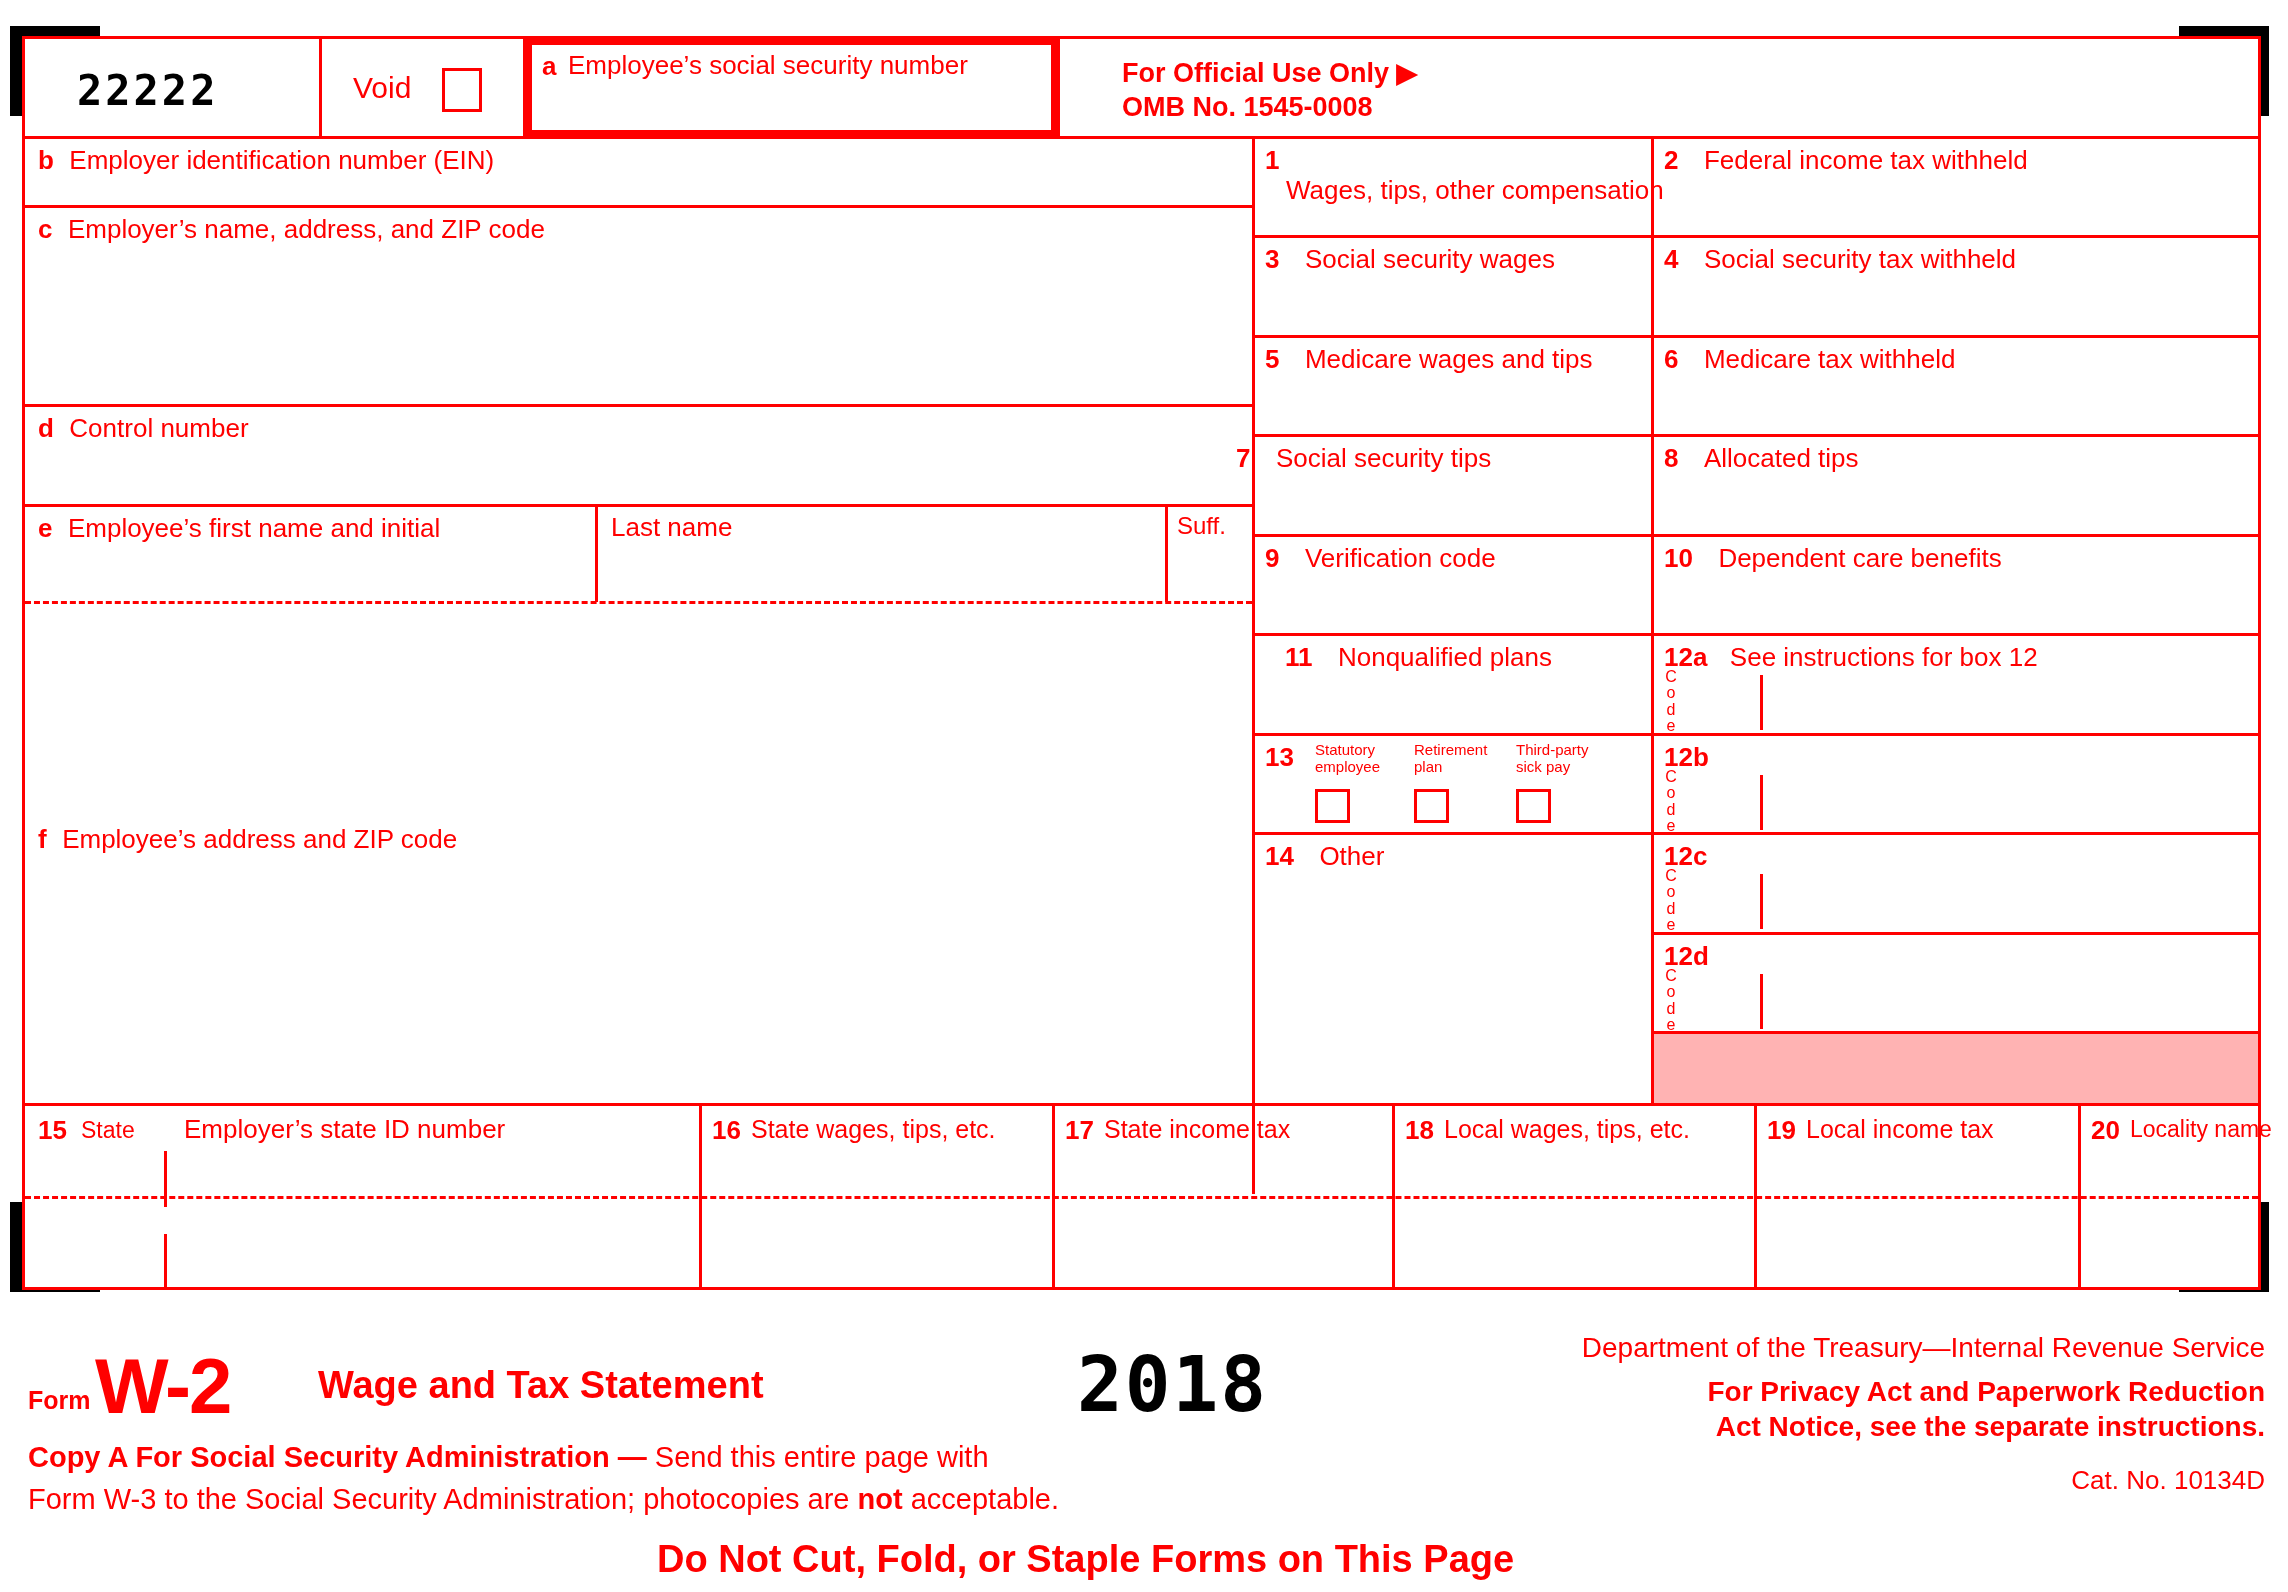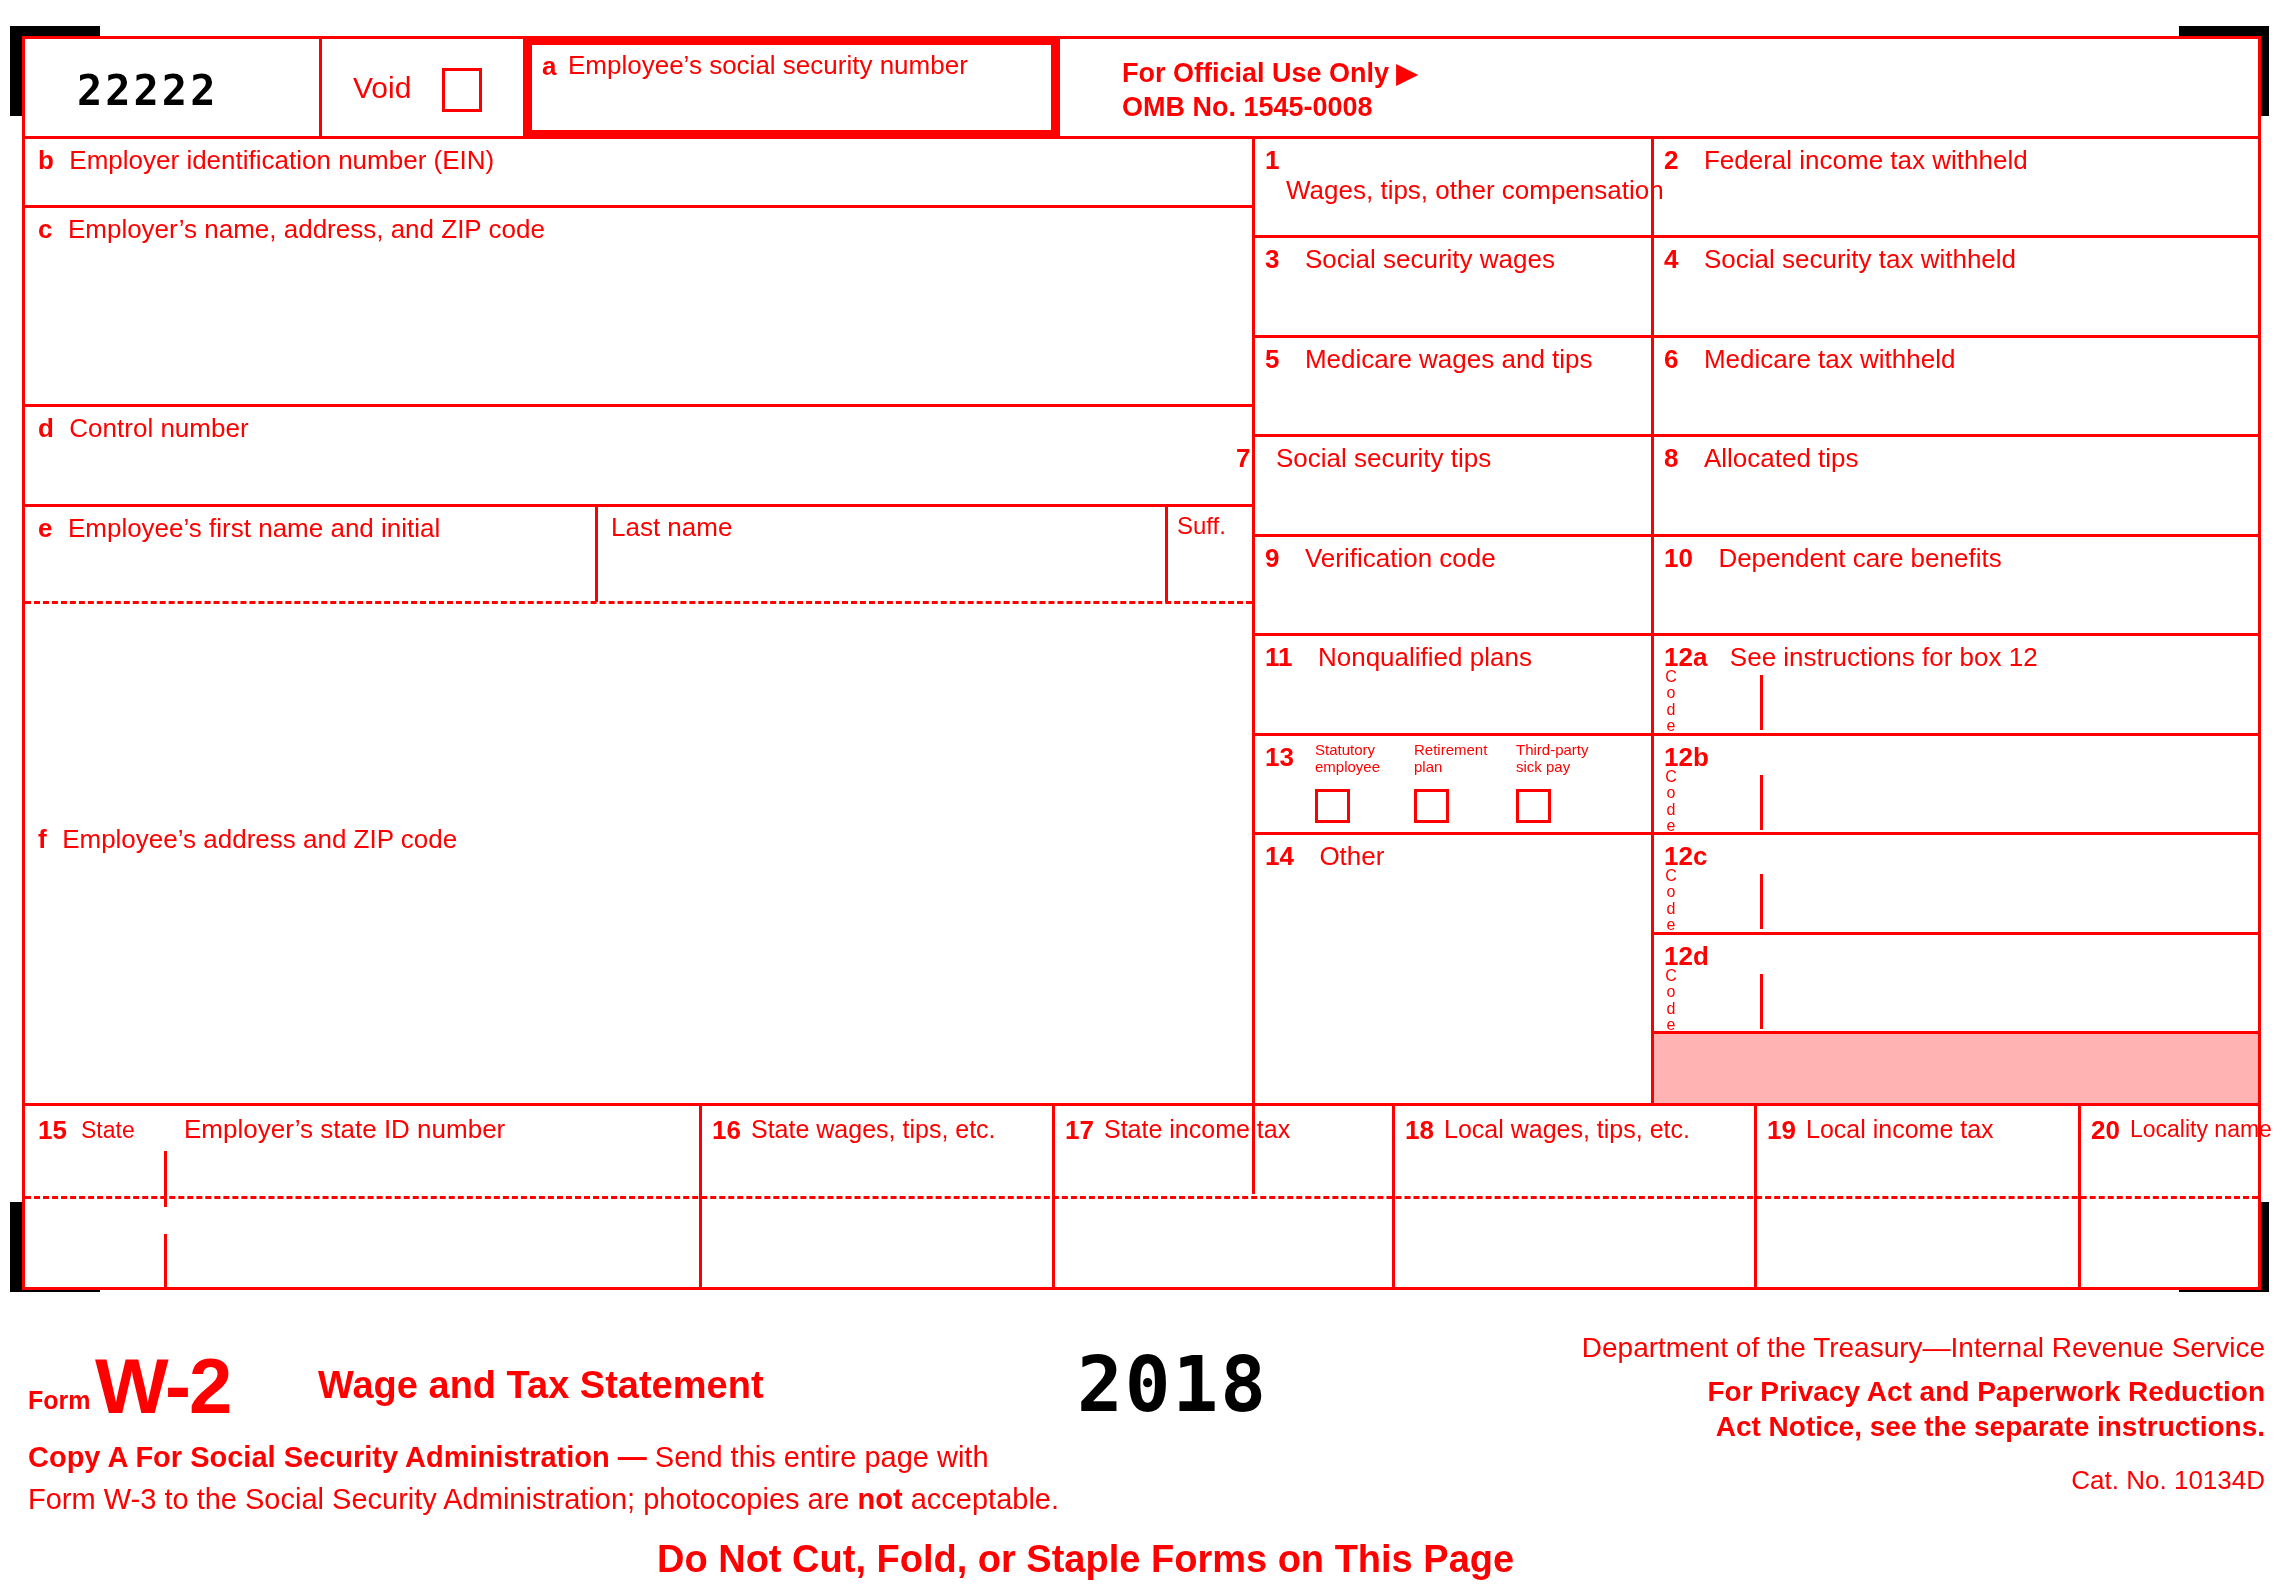--- a/index.html
+++ b/index.html
@@ -374,21 +374,21 @@
     </div>
     <div class="vline" style="left:1626px;top:495px;height:100px;"></div>
     <div class="cell" style="left:1626px;top:495px;width:607px;height:100px;">
       <div class="pad">
         <span class="num">10</span>
         <span class="lbl" style="margin-left:21px;">Dependent care benefits</span>
       </div>
     </div>
     <div class="hline" style="left:1227px;top:594px;width:1006px;"></div>
 
-    <div class="cell" style="left:1227px;top:594px;width:399px;height:100px;">
+    <div class="cell" style="left:1227px;top:594px;width:399px;height:100px;padding-left:20px;">
       <div class="pad">
         <span class="num">11</span>
         <span class="lbl" style="margin-left:21px;">Nonqualified plans</span>
       </div>
     </div>
     <div class="vline" style="left:1626px;top:594px;height:100px;"></div>
 
     <div class="cell" style="left:1626px;top:594px;width:607px;height:100px;">
       <div class="pad">
         <span class="num">12a</span>

